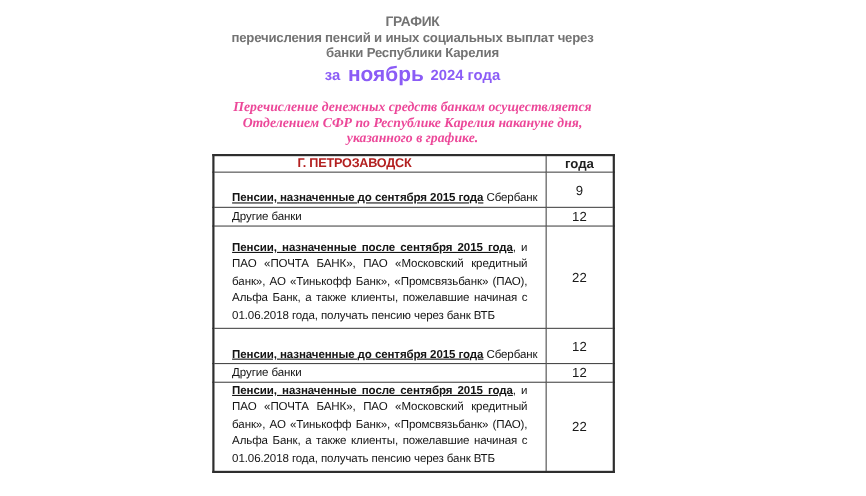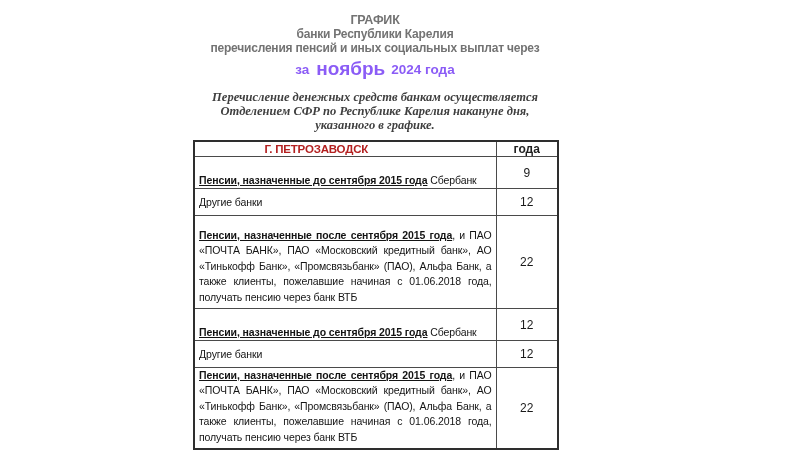--- a/index.html
+++ b/index.html
@@ -13,58 +13,58 @@
   .title { padding-top:13px; text-align:center; color:#737373;
            font-weight:bold; font-size:12px; line-height:14px; letter-spacing:-0.2px; }
   .title .t-first { font-size:12.5px; }
 
   .period { margin-top:3px; text-align:center; color:#8b5cf6; font-weight:bold;
             font-size:13.5px; height:21px; line-height:21px; }
   .period .month { font-size:19px; margin:0 6px 0 7px; vertical-align:-1px; }
 
   .note { margin-top:11px; margin-left:auto; margin-right:auto; width:345px;
           text-align:center; font-family:"Liberation Serif", serif;
-          font-style:italic; font-weight:bold; color:#404040;
+          font-style:italic; font-weight:bold; color:#ec4899;
           font-size:12.5px; line-height:14px; }
 
   table.schedule { margin-top:8px; width:364px; table-layout:fixed;
                    border-collapse:collapse; border:2px solid #2e2e2e; }
   table.schedule col.c1 { width:302px; }
   table.schedule col.c2 { width:62px; }
-  table.schedule td { border:1px solid #4a4a4a; padding:0 4px; overflow:hidden; }
+  table.schedule td { border:1px solid #4a4a4a; padding:0 16px; overflow:hidden; }
 
   tr.section-row { height:15px; }
   tr.section-row-2 { height:21px; }
   td.section-cell { color:#b32020; font-weight:bold; text-align:center;
                     font-size:11.5px; vertical-align:middle; letter-spacing:-0.2px; }
   td.section-cell.shift-left { padding-right:62px; }
   td.date-cell { text-align:center; vertical-align:middle; font-size:12px; color:#1a1a1a; }
   td.date-head { font-weight:bold; font-size:12px; color:#1f1f1f; }
 
   tr.row-spaced { height:32px; }
   tr.row-spaced td.desc-cell { vertical-align:bottom; padding-bottom:2px; white-space:nowrap; }
-  tr.row-plain { height:27px; }
+  tr.row-plain { height:17px; }
   tr.row-plain td.desc-cell { vertical-align:middle; }
   tr.row-multi { height:93px; }
   tbody tr:last-child.row-multi { height:79px; }
   tr.row-multi td.desc-cell { vertical-align:bottom; padding-bottom:3px;
                               text-align:justify; line-height:15.4px; }
   td.desc-cell { font-size:10.5px; color:#141414; letter-spacing:-0.1px; }
   td.desc-cell b { letter-spacing:-0.1px;text-decoration:underline; }
 </style>
 </head>
 <body>
 
 <div class="page">
   <div class="content">
 
     <div class="title">
       <div class="t-first">ГРАФИК</div>
+      <div>перечисления пенсий и иных социальных выплат через</div>
       <div>банки Республики Карелия</div>
-      <div>перечисления пенсий и иных социальных выплат через</div>
     </div>
 
     <div class="period">
       <span>за</span><span class="month">ноябрь</span><span>2024 года</span>
     </div>
 
     <div class="note">Перечисление денежных средств банкам осуществляется Отделением СФР по Республике Карелия накануне дня, указанного в графике.</div>
 
     <table class="schedule">
       <colgroup>

